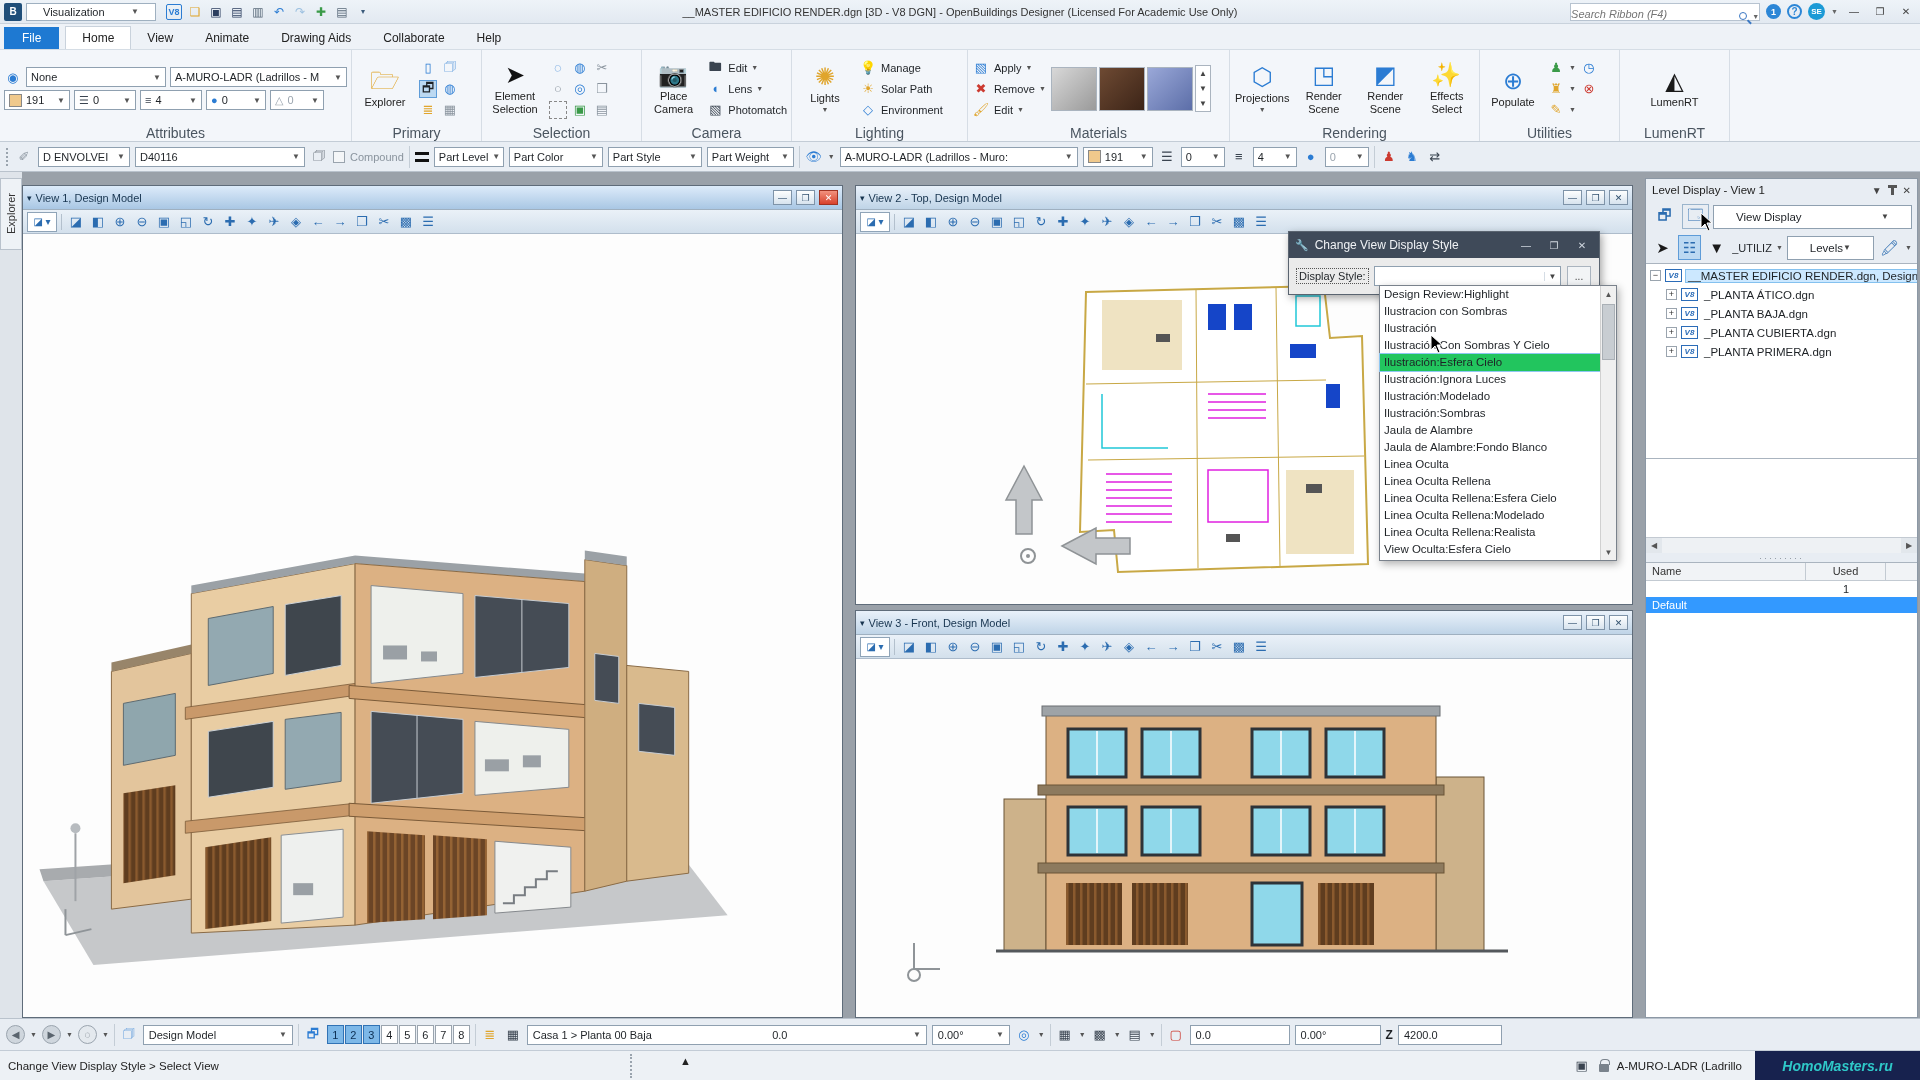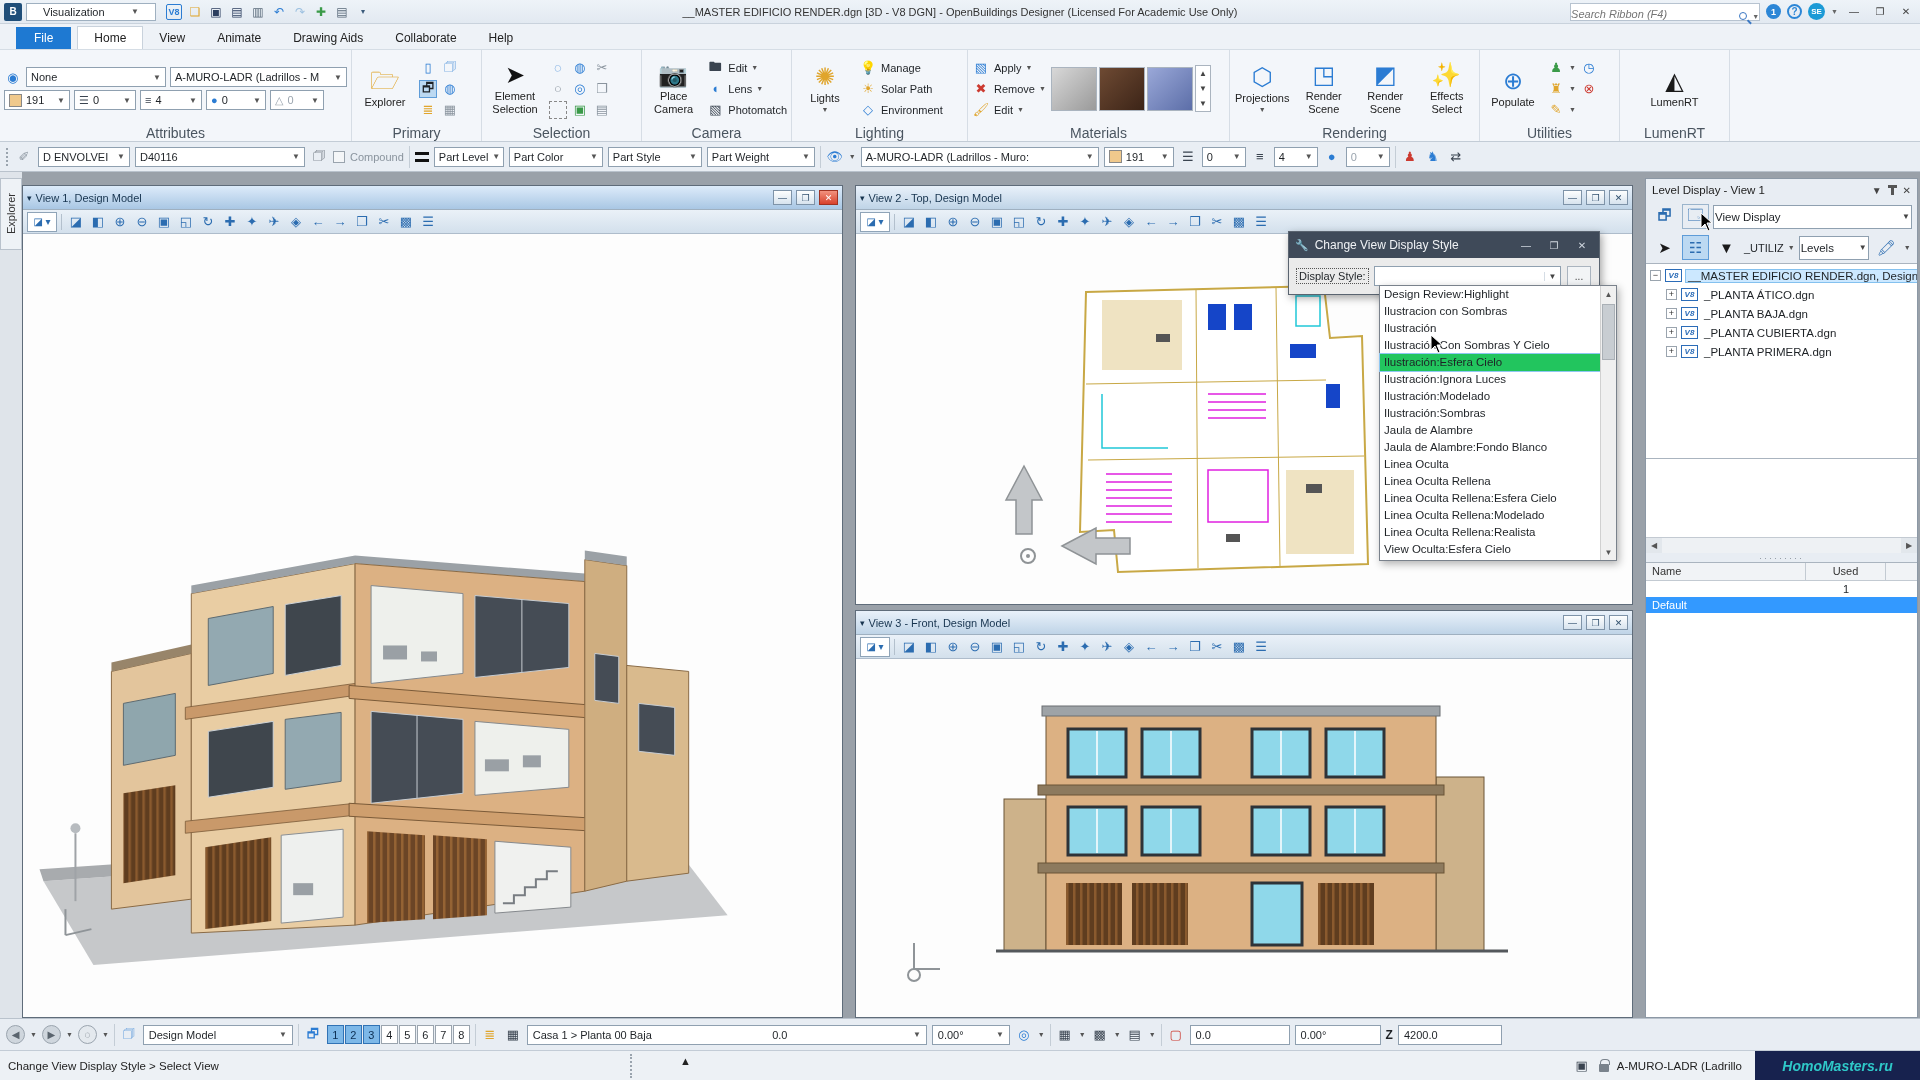--- a/index.html
+++ b/index.html
@@ -16,21 +16,21 @@
 .tb-right{margin-left:auto;display:flex;align-items:center;gap:6px}
 .searchbox{width:190px;height:18px;background:#fff;border:1px solid #b7c3d0;display:flex;align-items:flex-end;padding:0 0;gap:5px}
 .searchbox input{border:none;outline:none;flex:1;font-size:11px;font-style:italic;color:#777;font-family:"Liberation Sans",sans-serif;background:transparent}
 .mag{width:8px;height:8px;border:1.5px solid #3b78c4;border-radius:50%;position:relative}
 .mag::after{content:"";position:absolute;width:5px;height:1.5px;background:#3b78c4;transform:rotate(45deg);left:7px;top:8px}
 .badge-circle{width:15px;height:15px;border-radius:50%;background:#2c86d6;color:#fff;font-size:9px;display:flex;align-items:center;justify-content:center;font-weight:bold}
 .help-circle{width:15px;height:15px;border-radius:50%;border:2px solid #2c86d6;color:#2c86d6;font-size:10px;display:flex;align-items:center;justify-content:center;font-weight:bold}
 .avatar{width:17px;height:17px;border-radius:50%;background:#1c9ad6;color:#fff;font-size:8px;display:flex;align-items:center;justify-content:center;font-weight:bold}
 .winbtn{width:20px;height:16px;display:flex;align-items:center;justify-content:center;font-size:10px;color:#444}
 
-.tabs{height:26px;background:#eef2f7;display:flex;align-items:flex-end;padding-left:16px;border-bottom:1px solid #d5dde5}
+.tabs{height:26px;background:#eef2f7;display:flex;align-items:flex-end;padding-left:4px;border-bottom:1px solid #d5dde5}
 .tab{padding:4px 16px;font-size:12px;color:#222;cursor:default}
 .tab.file-tab{background:#1e79d2;color:#fff;margin-right:6px;padding:4px 18px}
 .tab.active{background:#fff;border:1px solid #c9d2dc;border-bottom:none}
 
 .ribbon{height:92px;background:#f3f6fa;display:flex;border-bottom:1px solid #c3ccd6}
 .rgroup{display:flex;flex-direction:column;border-right:1px solid #d6dde5;padding:2px 4px 0 4px}
 .rgroup .rbody{flex:1;display:flex;align-items:center;gap:5px}
 .rgroup .rlabel{height:16px;text-align:center;font-size:14px;color:#4a5560}
 .bigbtn{width:58px;display:flex;flex-direction:column;align-items:center;justify-content:center;font-size:11px;color:#222;text-align:center;line-height:1.1;gap:2px}
 .bigicon{font-size:24px;line-height:26px}
@@ -91,21 +91,21 @@
 
 .rpanel{position:absolute;background:#e8edf3;border:1px solid #8c98a5;display:flex;flex-direction:column}
 .rp-header{height:22px;display:flex;align-items:center;padding:0 6px;gap:6px;font-size:11.5px;color:#222}
 .rp-header .sp{flex:1}
 .rp-hicon{font-size:10px;color:#444}
 .pin{width:3px;height:9px;background:#555;position:relative;margin:0 3px}
 .pin::before{content:"";position:absolute;top:-1px;left:-3px;width:9px;height:3px;background:#555}
 .rp-row{display:flex;align-items:center;gap:4px;padding:3px 5px}
 .rp-btn{width:27px;height:25px;border:1px solid transparent;display:flex;align-items:center;justify-content:center;font-size:15px;color:#2b6cb0}
 .rp-btn.pressed{background:#bcd9f2;border-color:#5e9cd8}
-.rp-select{flex:1;height:24px;background:#fff;border:1px solid #8fa0b0;display:flex;align-items:center;padding:0 1px;font-size:11.5px}
+.rp-select{flex:1;height:24px;background:#fff;border:1px solid #8fa0b0;display:flex;align-items:center;padding:0 22px;font-size:11.5px}
 .rp-select .arr{margin-left:auto;font-size:8px;color:#444}
 .tree{background:#fff;border-top:1px solid #aab4bf;border-bottom:1px solid #aab4bf;padding:2px 0;height:196px;overflow:hidden}
 .trow{height:19px;display:flex;align-items:center;gap:4px;padding-left:4px;font-size:11.5px;white-space:nowrap}
 .trow.child{padding-left:20px}
 .trow.selected .tlabel{background:#cce8ff;outline:1px solid #84c1ef}
 .expander{width:11px;height:11px;border:1px solid #9aa4ae;background:#fff;font-size:9px;line-height:9px;text-align:center;color:#333;flex:none}
 .v8badge{min-width:17px;height:13px;border:1px solid #2b6cb8;color:#2b6cb8;background:#fff;font-size:8px;font-style:italic;font-weight:bold;display:flex;align-items:center;justify-content:center;flex:none}
 .tlabel{padding:0 2px}
 .rp-fill{flex:1;background:#fff}
 .hscroll{height:16px;background:#eef1f4;border-top:1px solid #c3cad2;display:flex;align-items:center}
@@ -451,21 +451,21 @@
       <span class="arr">▼</span>
     </div>
   <div class="dd" style="width:94px">
       <span>Part Color</span>
       <span class="arr">▼</span>
     </div>
   <div class="dd" style="width:94px">
       <span>Part Style</span>
       <span class="arr">▼</span>
     </div>
-  <div class="dd" style="width:108px">
+  <div class="dd" style="width:87px">
       <span>Part Weight</span>
       <span class="arr">▼</span>
     </div>
   <div class="ptsep"></div>
   <span class="sm c-blue">👁</span>
     <span class="tiny-arr">▼</span>
   <div class="dd" style="width:238px">
       <span>A-MURO-LADR (Ladrillos  - Muro:</span>
       <span class="arr">▼</span>
     </div>

